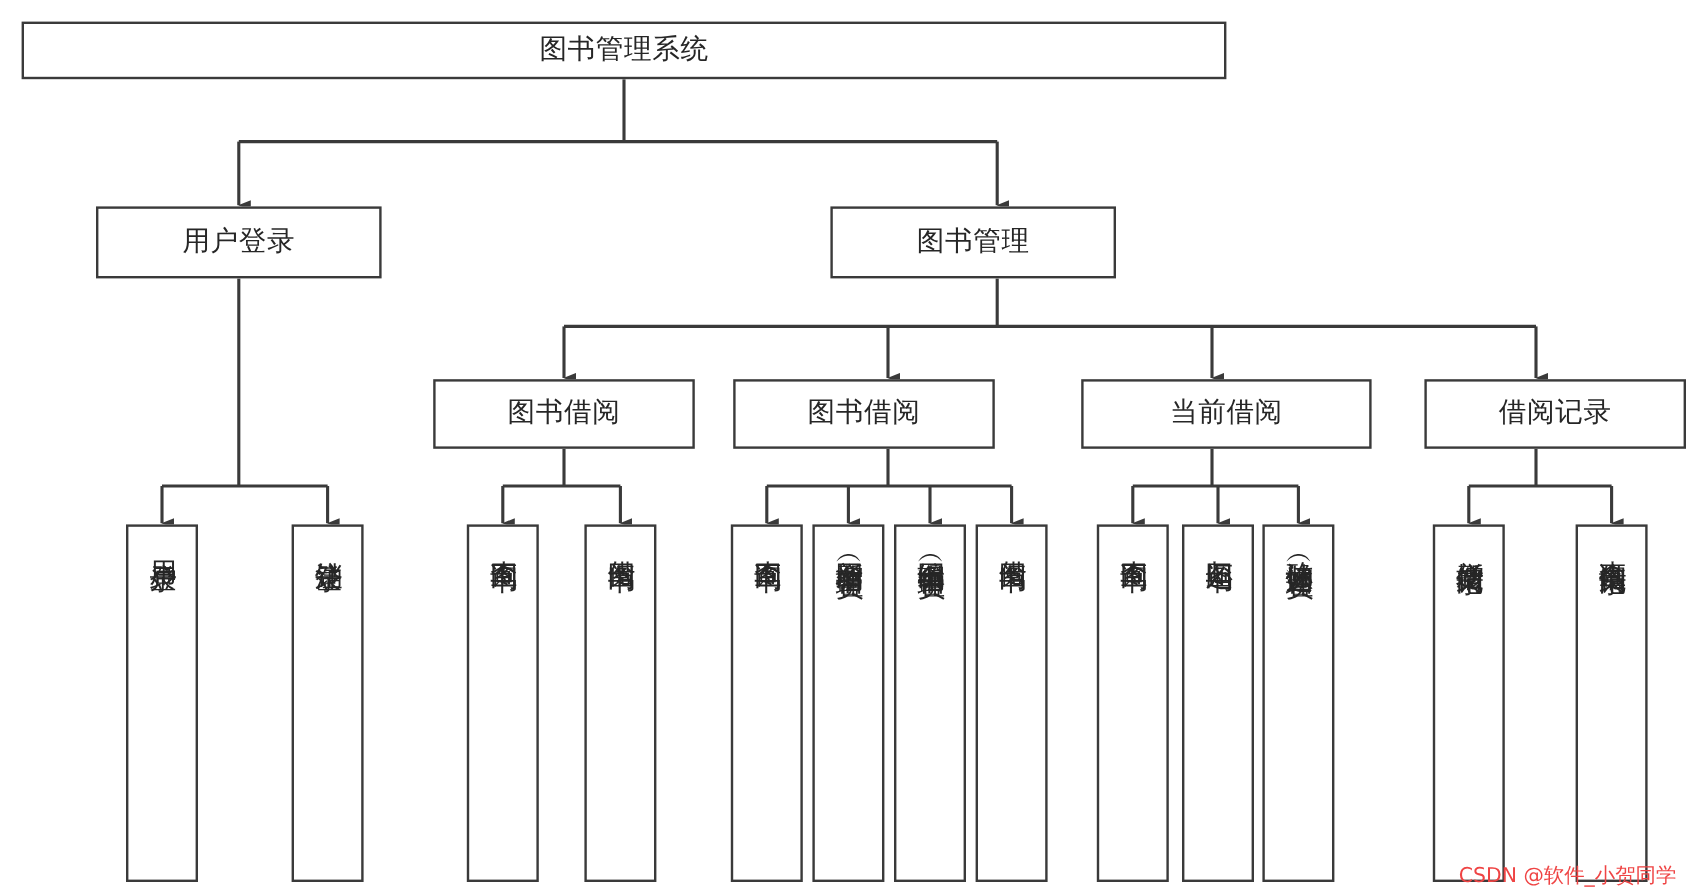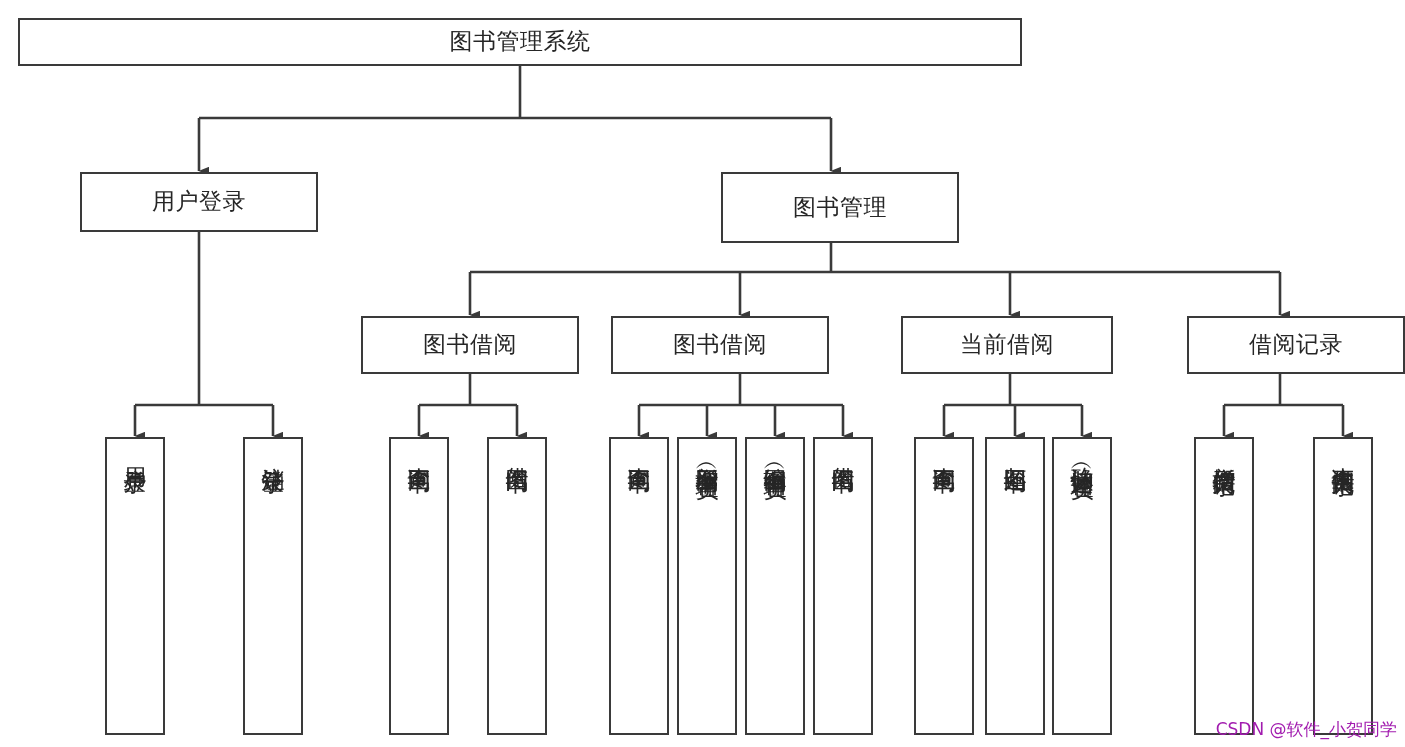--- a/index.html
+++ b/index.html
@@ -56,21 +56,21 @@
     text-orientation: upright;
     font-size: 23px;
     letter-spacing: 1.5px;
     line-height: 1.0;
   }
   #watermark {
     position: absolute;
     right: 8px;
     bottom: 6px;
     font-size: 17px;
-    color: #a21caf;
+    color: #ef4444;
     white-space: nowrap;
     z-index: 5;
     font-family: "DejaVu Sans", "Liberation Sans", sans-serif;
   }
 </style>
 </head>
 <body>
 
 <div id="diagram-root">
 
@@ -117,30 +117,30 @@
       </g>
   </svg>
 
   <div id="node-layer">
       <div class="node horizontal" style="left: 18px; top: 18px; width: 1004px; height: 48px;">
         <span class="node-label">图书管理系统</span>
       </div>
       <div class="node horizontal" style="left: 80px; top: 172px; width: 238px; height: 60px;">
         <span class="node-label">用户登录</span>
       </div>
-      <div class="node horizontal" style="left: 721px; top: 172px; width: 238px; height: 71px;">
+      <div class="node horizontal" style="left: 692px; top: 172px; width: 238px; height: 60px;">
         <span class="node-label">图书管理</span>
       </div>
       <div class="node horizontal" style="left: 361px; top: 316px; width: 218px; height: 58px;">
         <span class="node-label">图书借阅</span>
       </div>
       <div class="node horizontal" style="left: 611px; top: 316px; width: 218px; height: 58px;">
         <span class="node-label">图书借阅</span>
       </div>
-      <div class="node horizontal" style="left: 901px; top: 316px; width: 212px; height: 58px;">
+      <div class="node horizontal" style="left: 901px; top: 316px; width: 242px; height: 58px;">
         <span class="node-label">当前借阅</span>
       </div>
       <div class="node horizontal" style="left: 1171px; top: 316px; width: 218px; height: 58px; margin-left: 16px;">
         <span class="node-label">借阅记录</span>
       </div>
       <div class="node vertical" style="left: 105px; top: 437px; width: 60px; height: 298px;">
         <span class="node-label">用户登录</span>
       </div>
       <div class="node vertical" style="left: 243px; top: 437px; width: 60px; height: 298px;">
         <span class="node-label">注销登录</span>

